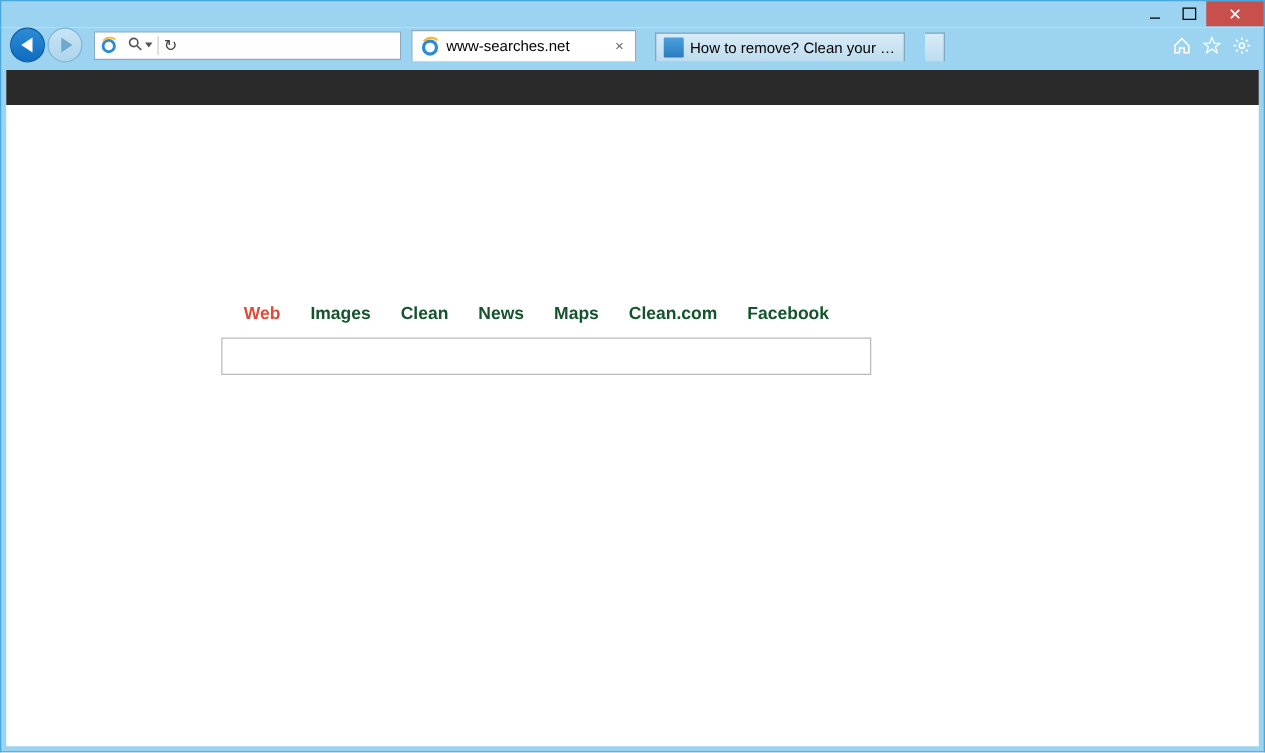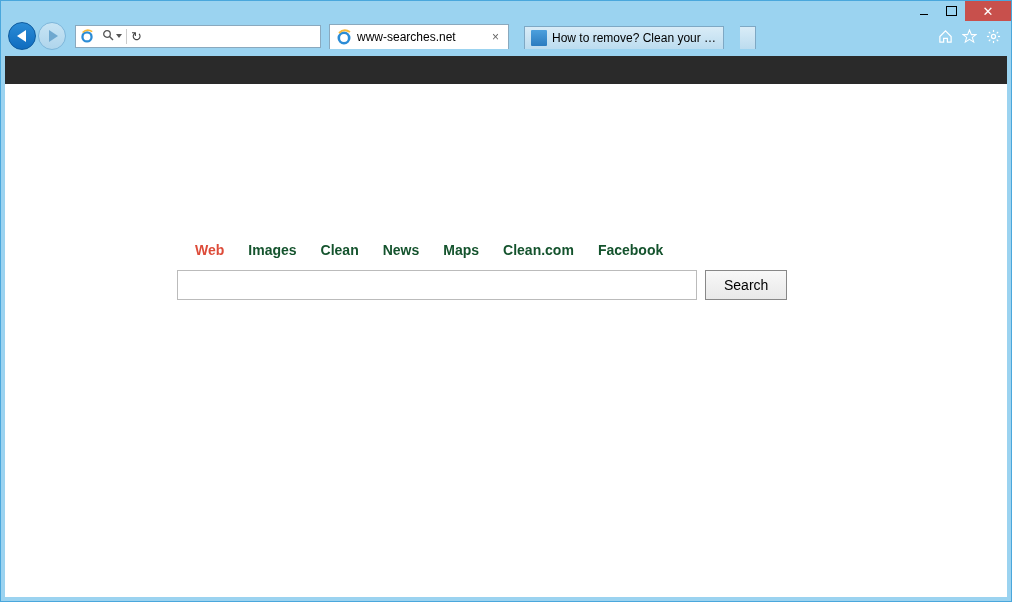--- a/index.html
+++ b/index.html
@@ -371,17 +371,16 @@
         <span class="cat active">Web</span>
         <span class="cat">Images</span>
         <span class="cat">Clean</span>
         <span class="cat">News</span>
         <span class="cat">Maps</span>
         <span class="cat">Clean.com</span>
         <span class="cat">Facebook</span>
       </div>
       <div class="search-row">
         <input class="search-input" type="text" value="" style="">
-        <button class="search-btn">Search</button>
       </div>
     </div>
   </div>
 </div>
 
 </body></html>

